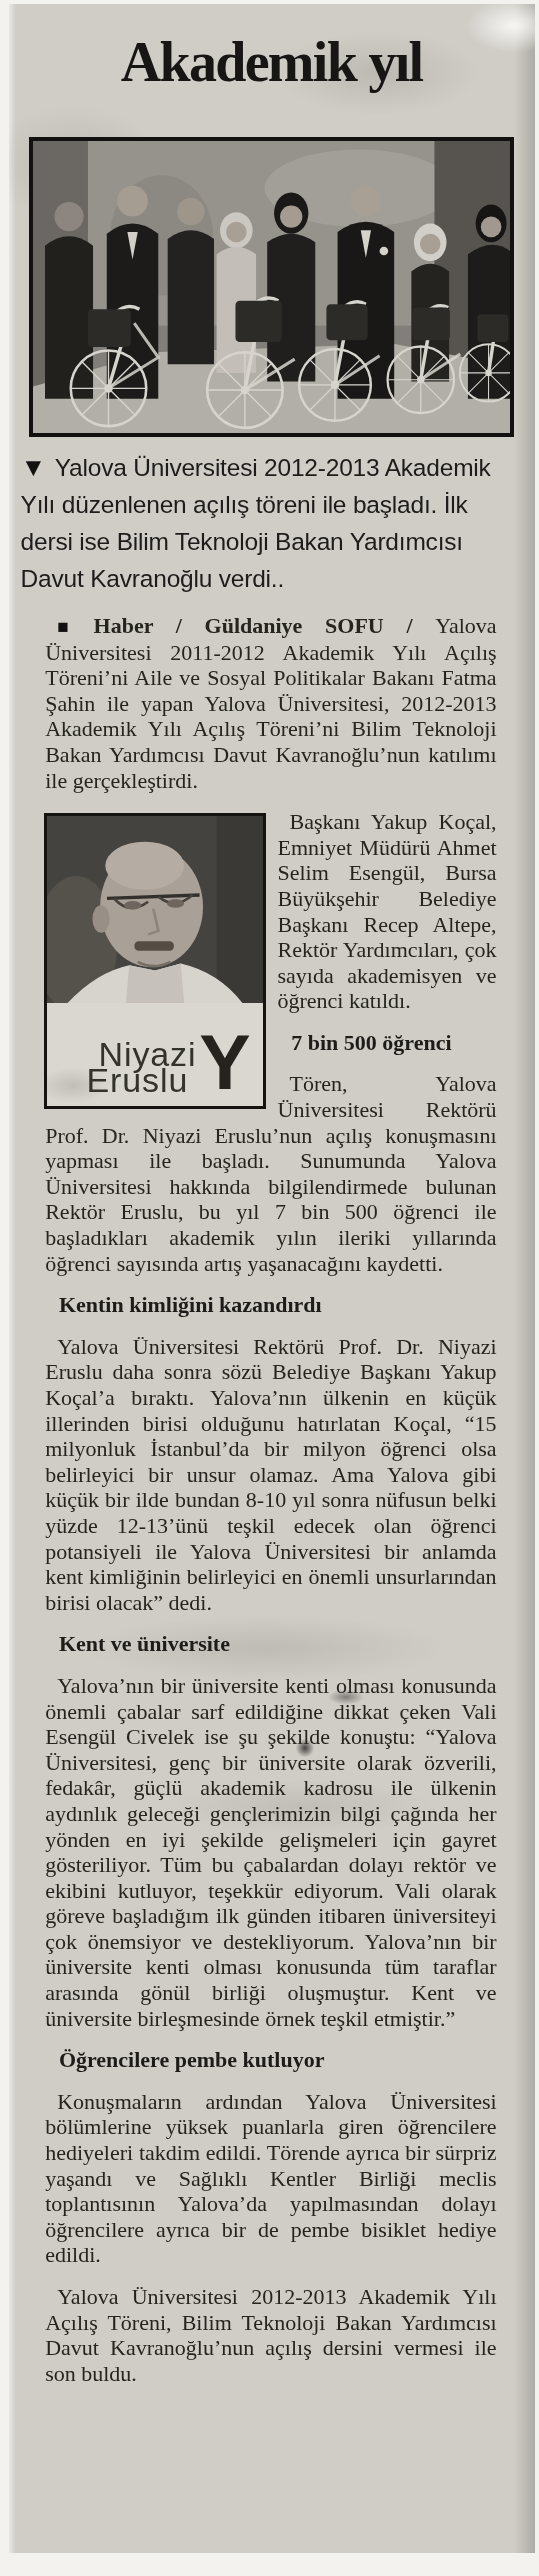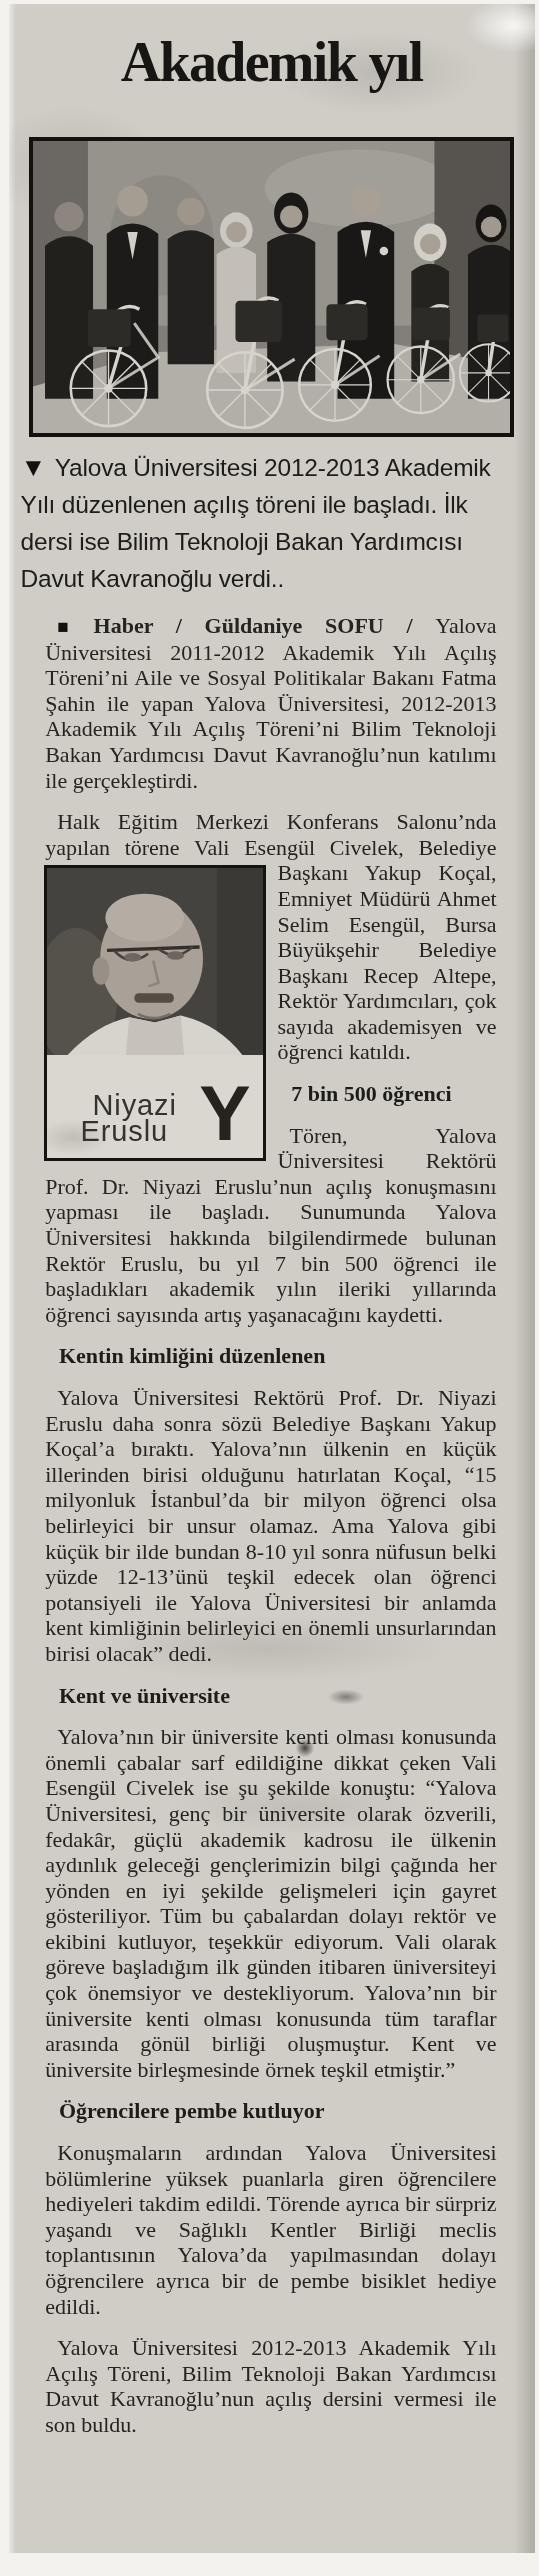--- a/index.html
+++ b/index.html
@@ -57,22 +57,22 @@
   .byline-bold{font-weight:bold;}
   .inset{
     float:left;display:block;width:216px;margin:4.3px 12px 1.7px -1.7px;
     border:3.4px solid #14130f;background:#44423e;
   }
   .inset-photo{display:block;width:216px;height:187px;}
   .inset-photo svg{display:block;width:100%;height:100%;}
   .inset-band{display:block;position:relative;height:103px;background:#dad7d1;
     background-image:radial-gradient(ellipse 52px 26px at 12% 80%, rgba(120,114,106,.25), transparent 70%);}
   .inset-caption{
-    position:absolute;left:34px;bottom:13px;
-    font-family:"Liberation Sans",sans-serif;font-size:29px;color:#34322d;letter-spacing:0.9px;
+    position:absolute;left:40px;bottom:13px;
+    font-family:"Liberation Sans",sans-serif;font-size:34px;color:#34322d;letter-spacing:0.9px;
   }
   .inset-logo{
     position:absolute;right:12px;bottom:5.2px;
     font-family:"Liberation Sans",sans-serif;font-weight:bold;
     font-size:77px;line-height:77px;color:#26231f;
   }
 </style>
 </head>
 <body>
 
@@ -140,21 +140,21 @@
       </g>
     </svg>
   </div>
 
   <p class="lede"><span class="tri">▼</span><span>Yalova Üniversitesi 2012-2013 Akademik Yılı düzenlenen açılış töreni ile başladı. İlk dersi ise Bilim Teknoloji Bakan Yardımcısı Davut Kavranoğlu verdi..</span></p>
 
   <div class="article">
 
     <p><span class="byline-marker">■</span><span class="byline-bold">Haber / Güldaniye SOFU / </span><span>Yalova Üniversitesi 2011-2012 Akademik Yılı Açılış Töreni’ni Aile ve Sosyal Politikalar Bakanı Fatma Şahin ile yapan Yalova Üniversitesi, 2012-2013 Akademik Yılı Açılış Töreni’ni Bilim Teknoloji Bakan Yardımcısı Davut Kavranoğlu’nun katılımı ile gerçekleştirdi.</span></p>
 
-    <p><span>Halk Eğitim Merkezi Konferans Salonu’nda yapılan törene Vali Esengül Civelek, Belediye </span><span class="inset">
+    <p><span class="inset">
           <span class="inset-photo">
             <svg viewBox="0 0 252 218" preserveAspectRatio="none">
               <rect width="252" height="218" fill="#45433f"></rect>
               <ellipse cx="34" cy="150" rx="48" ry="80" fill="#55524c"></ellipse>
               <rect x="198" y="0" width="54" height="218" fill="#3b3935"></rect>
               <ellipse cx="122" cy="106" rx="60" ry="70" fill="#a9a098"></ellipse>
               <ellipse cx="114" cy="58" rx="46" ry="28" fill="#b5aca3"></ellipse>
               <ellipse cx="63" cy="120" rx="10" ry="16" fill="#988f86"></ellipse>
               <path d="M70,96 L178,92" stroke="#33302c" stroke-width="4" fill="none"></path>
               <path d="M78,96 q18,20 40,4 M130,94 q20,16 40,-2" stroke="#45413c" stroke-width="3" fill="none"></path>
@@ -169,21 +169,21 @@
           </span>
           <span class="inset-band">
             <span class="inset-caption">Niyazi Eruslu</span>
             <span class="inset-logo">Y</span>
           </span>
         </span><span>Başkanı Yakup Koçal, Emniyet Müdürü Ahmet Selim Esengül, Bursa Büyükşehir Belediye Başkanı Recep Altepe, Rektör Yardımcıları, çok sayıda akademisyen ve öğrenci katıldı.</span></p>
 
     <h2>7 bin 500 öğrenci</h2>
     <p>Tören, Yalova Üniversitesi Rektörü Prof. Dr. Niyazi Eruslu’nun açılış konuşmasını yapması ile başladı. Sunumunda Yalova Üniversitesi hakkında bilgilendirmede bulunan Rektör Eruslu, bu yıl 7 bin 500 öğrenci ile başladıkları akademik yılın ileriki yıllarında öğrenci sayısında artış yaşanacağını kaydetti.</p>
 
-    <h2>Kentin kimliğini düzenlenen</h2>
+    <h2>Kentin kimliğini kazandırdı</h2>
     <p>Yalova Üniversitesi Rektörü Prof. Dr. Niyazi Eruslu daha sonra sözü Belediye Başkanı Yakup Koçal’a bıraktı. Yalova’nın ülkenin en küçük illerinden birisi olduğunu hatırlatan Koçal, “15 milyonluk İstanbul’da bir milyon öğrenci olsa belirleyici bir unsur olamaz. Ama Yalova gibi küçük bir ilde bundan 8-10 yıl sonra nüfusun belki yüzde 12-13’ünü teşkil edecek olan öğrenci potansiyeli ile Yalova Üniversitesi bir anlamda kent kimliğinin belirleyici en önemli unsurlarından birisi olacak” dedi.</p>
 
     <h2>Kent ve üniversite</h2>
     <p>Yalova’nın bir üniversite kenti olması konusunda önemli çabalar sarf edildiğine dikkat çeken Vali Esengül Civelek ise şu şekilde konuştu: “Yalova Üniversitesi, genç bir üniversite olarak özverili, fedakâr, güçlü akademik kadrosu ile ülkenin aydınlık geleceği gençlerimizin bilgi çağında her yönden en iyi şekilde gelişmeleri için gayret gösteriliyor. Tüm bu çabalardan dolayı rektör ve ekibini kutluyor, teşekkür ediyorum. Vali olarak göreve başladığım ilk günden itibaren üniversiteyi çok önemsiyor ve destekliyorum. Yalova’nın bir üniversite kenti olması konusunda tüm taraflar arasında gönül birliği oluşmuştur. Kent ve üniversite birleşmesinde örnek teşkil etmiştir.”</p>
 
     <h2>Öğrencilere pembe kutluyor</h2>
     <p>Konuşmaların ardından Yalova Üniversitesi bölümlerine yüksek puanlarla giren öğrencilere hediyeleri takdim edildi. Törende ayrıca bir sürpriz yaşandı ve Sağlıklı Kentler Birliği meclis toplantısının Yalova’da yapılmasından dolayı öğrencilere ayrıca bir de pembe bisiklet hediye edildi.</p>
 
     <p>Yalova Üniversitesi 2012-2013 Akademik Yılı Açılış Töreni, Bilim Teknoloji Bakan Yardımcısı Davut Kavranoğlu’nun açılış dersini vermesi ile son buldu.</p>
 

